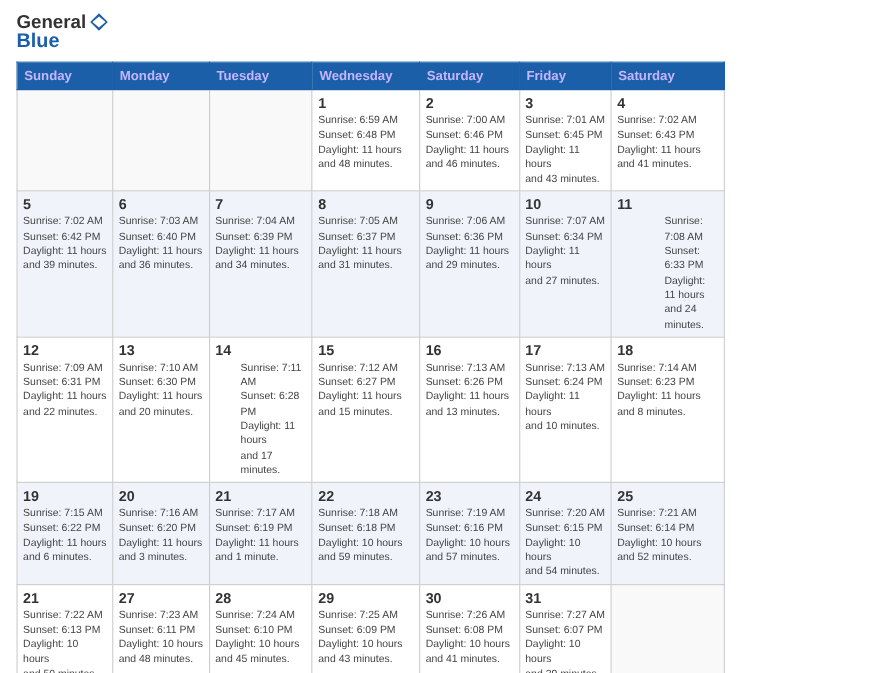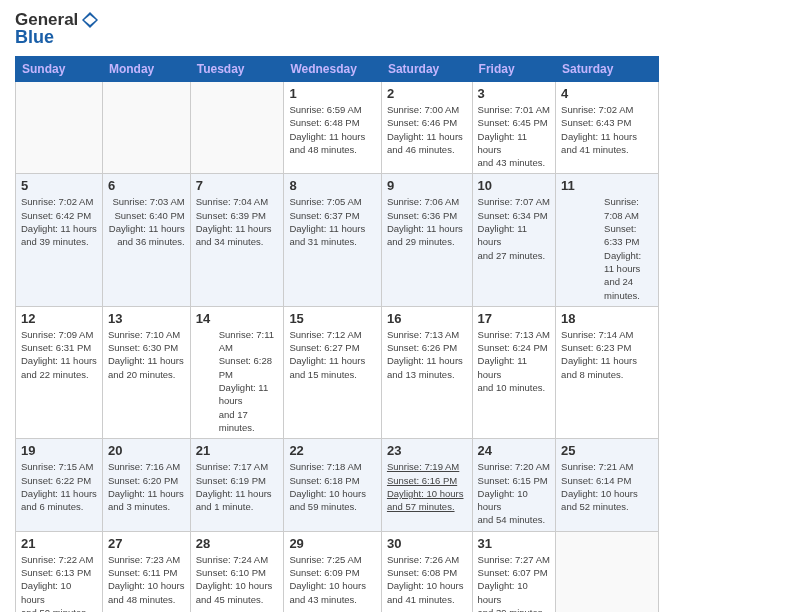--- a/index.html
+++ b/index.html
@@ -151,21 +151,21 @@
         <tr class="alt-row">
           <td>
             <span class="day-number">5</span>
             <div class="day-info" style="white-space: pre-line;">Sunrise: 7:02 AM
 Sunset: 6:42 PM
 Daylight: 11 hours
 and 39 minutes.</div>
           </td>
           <td>
             <span class="day-number">6</span>
-            <div class="day-info" style="white-space: pre-line; text-align: right;">Sunrise: 7:03 AM
+            <div class="day-info" style="white-space: pre-line;">Sunrise: 7:03 AM
 Sunset: 6:40 PM
 Daylight: 11 hours
 and 36 minutes.</div>
           </td>
           <td>
             <span class="day-number">7</span>
             <div class="day-info" style="white-space: pre-line;">Sunrise: 7:04 AM
 Sunset: 6:39 PM
 Daylight: 11 hours
 and 34 minutes.</div>
@@ -274,21 +274,21 @@
           </td>
           <td>
             <span class="day-number">22</span>
             <div class="day-info" style="white-space: pre-line;">Sunrise: 7:18 AM
 Sunset: 6:18 PM
 Daylight: 10 hours
 and 59 minutes.</div>
           </td>
           <td>
             <span class="day-number">23</span>
-            <div class="day-info" style="white-space: pre-line; text-decoration: underline;">Sunrise: 7:19 AM
+            <div class="day-info" style="white-space: pre-line;">Sunrise: 7:19 AM
 Sunset: 6:16 PM
 Daylight: 10 hours
 and 57 minutes.</div>
           </td>
           <td>
             <span class="day-number">24</span>
             <div class="day-info" style="white-space: pre-line;">Sunrise: 7:20 AM
 Sunset: 6:15 PM
 Daylight: 10 hours
 and 54 minutes.</div>

